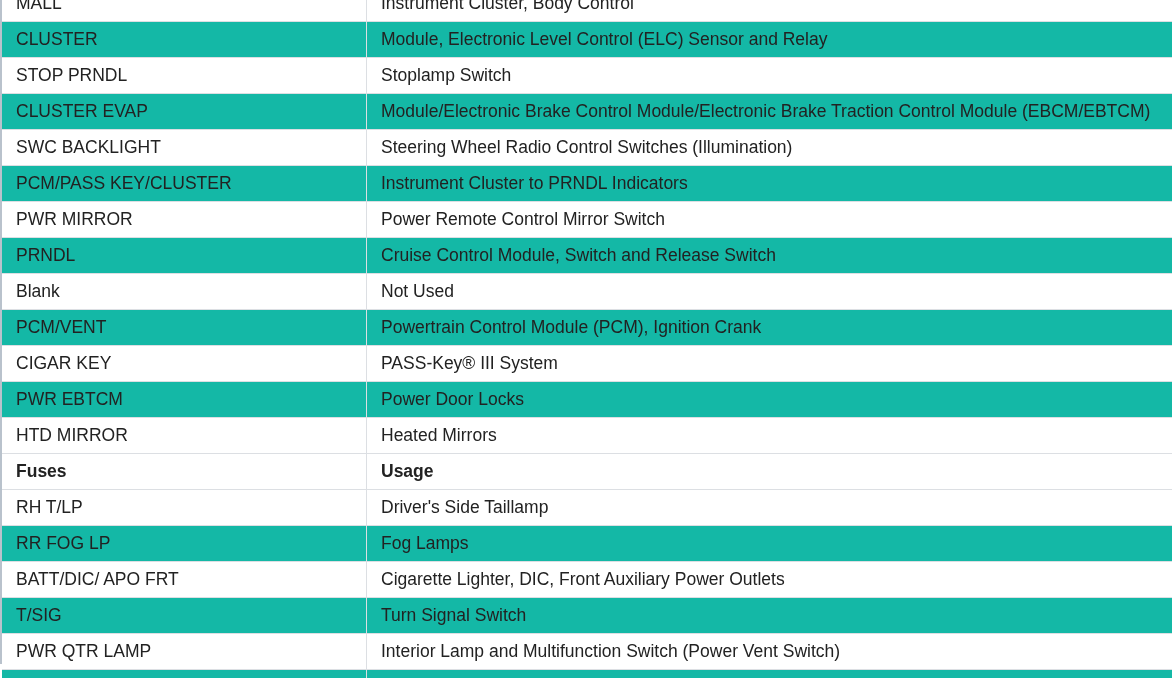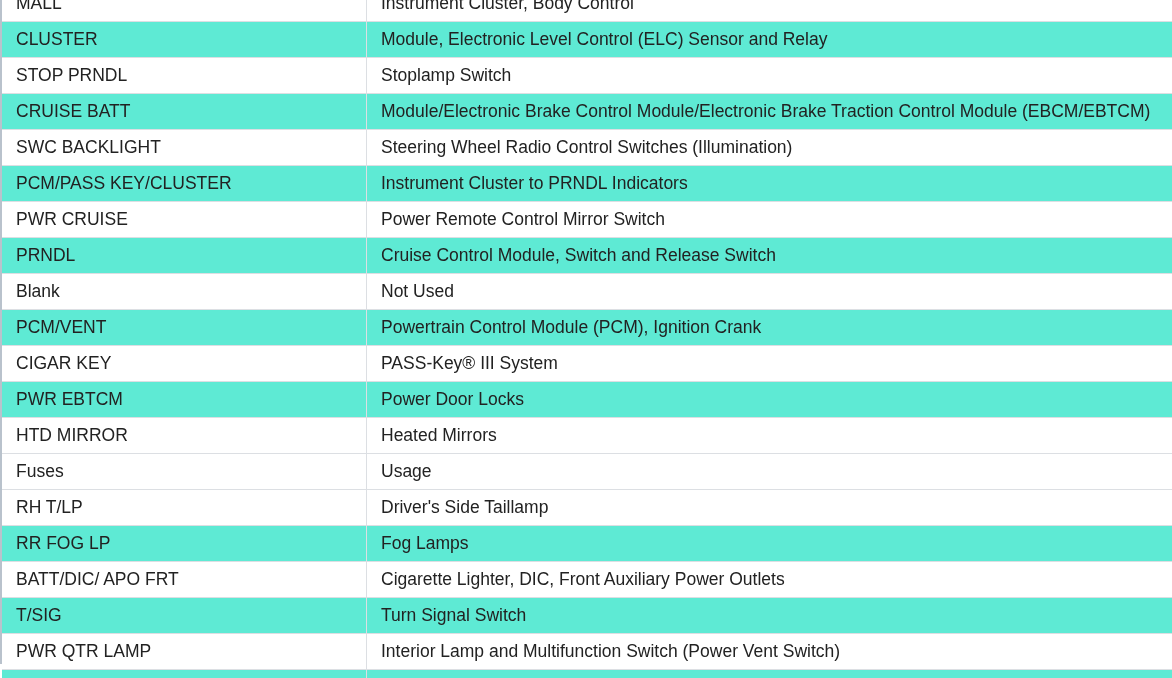--- a/index.html
+++ b/index.html
@@ -44,24 +44,24 @@
     vertical-align: middle;
   }
   table.fuse-table td.col-fuse {
     width: 350px;
     border-right: 1px solid #dcdfe3;
   }
   table.fuse-table td.col-usage {
     width: 822px;
   }
   table.fuse-table tr.alt td {
-    background: #5eead4;
+    background: #14b8a6;
   }
   table.fuse-table tr.header-row td {
-    font-weight: normal;
+    font-weight: bold;
     background: #ffffff;
   }
 </style>
 </head>
 <body>
 
 <div class="page">
   <table class="fuse-table">
     <tbody>
         <tr>
@@ -70,33 +70,33 @@
         </tr>
         <tr class="alt">
           <td class="col-fuse">CLUSTER</td>
           <td class="col-usage">Module, Electronic Level Control (ELC) Sensor and Relay</td>
         </tr>
         <tr>
           <td class="col-fuse">STOP PRNDL</td>
           <td class="col-usage">Stoplamp Switch</td>
         </tr>
         <tr class="alt">
-          <td class="col-fuse">CRUISE BATT</td>
+          <td class="col-fuse">CLUSTER EVAP</td>
           <td class="col-usage">Module/Electronic Brake Control Module/Electronic Brake Traction Control Module (EBCM/EBTCM)</td>
         </tr>
         <tr>
           <td class="col-fuse">SWC BACKLIGHT</td>
           <td class="col-usage">Steering Wheel Radio Control Switches (Illumination)</td>
         </tr>
         <tr class="alt">
           <td class="col-fuse">PCM/PASS KEY/CLUSTER</td>
           <td class="col-usage">Instrument Cluster to PRNDL Indicators</td>
         </tr>
         <tr>
-          <td class="col-fuse">PWR CRUISE</td>
+          <td class="col-fuse">PWR MIRROR</td>
           <td class="col-usage">Power Remote Control Mirror Switch</td>
         </tr>
         <tr class="alt">
           <td class="col-fuse">PRNDL</td>
           <td class="col-usage">Cruise Control Module, Switch and Release Switch</td>
         </tr>
         <tr>
           <td class="col-fuse">Blank</td>
           <td class="col-usage">Not Used</td>
         </tr>

